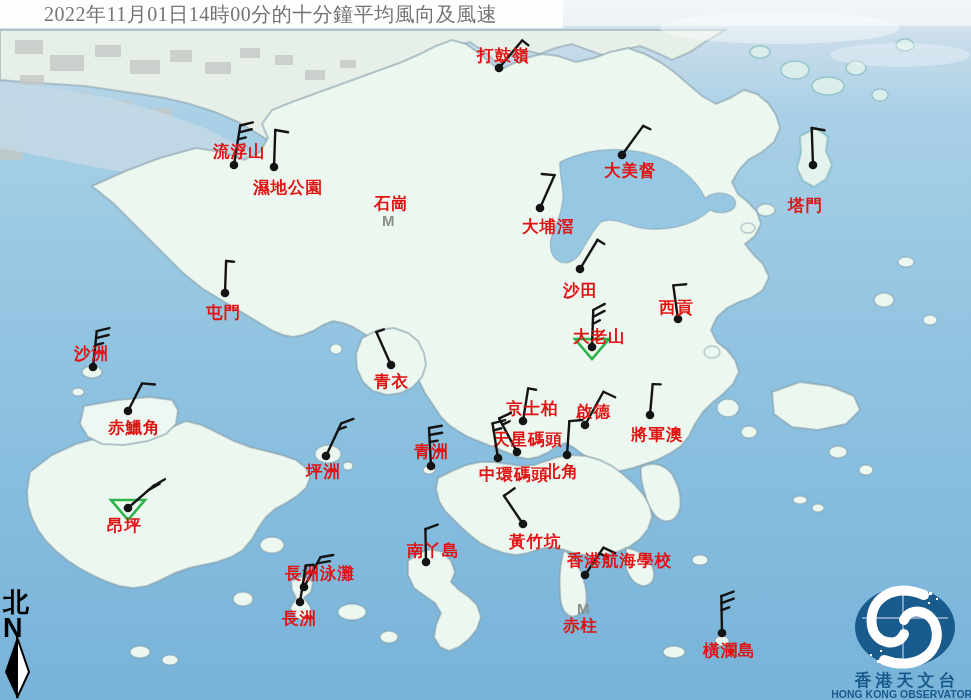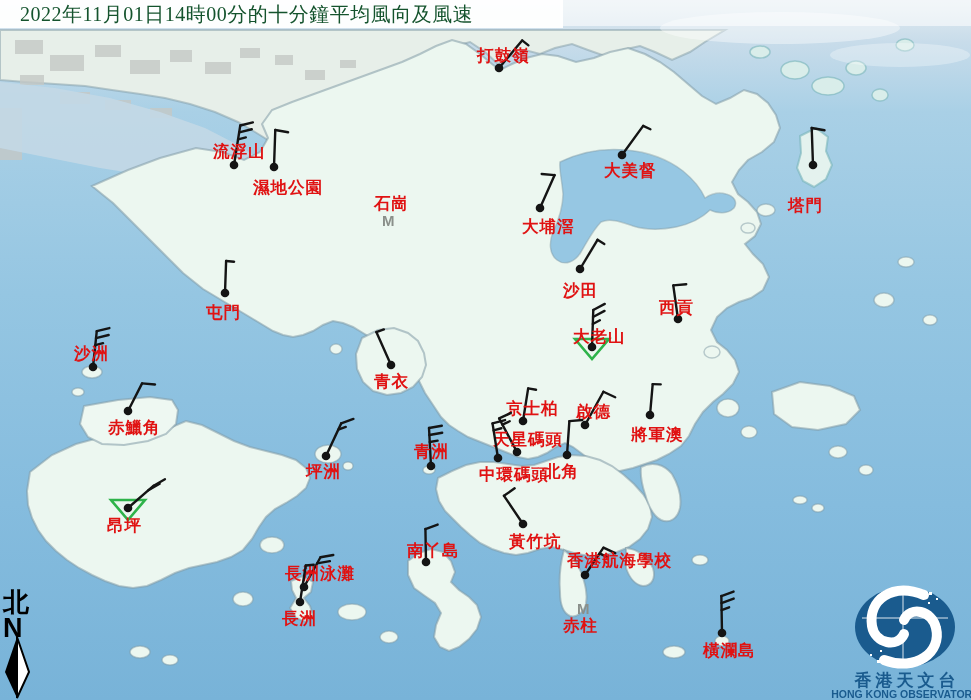--- a/index.html
+++ b/index.html
@@ -1,22 +1,22 @@
 <!DOCTYPE html>
 <html><head>
 <meta charset="utf-8">
 <style>
   html,body{margin:0;padding:0;background:#222;}
   .screen{position:relative;width:971px;height:700px;overflow:hidden;
           font-family:"Liberation Sans",sans-serif;background:#8fc3e1;}
   .screen svg{position:absolute;left:0;top:0;}
   .title-bar{position:absolute;left:0;top:0;width:563px;height:28px;
              background:rgba(255,255,255,0.94);display:flex;align-items:center;}
-  .title-bar span{font:400 20px "Liberation Serif",serif;color:#14532d;
-                  padding-left:20px;letter-spacing:0.5px;white-space:nowrap;}
+  .title-bar span{font:400 20px "Liberation Serif",serif;color:#737373;
+                  padding-left:20px;letter-spacing:0.5px;white-space:nowrap;margin-left:24px;}
   .station-label{font:600 16.5px "Liberation Serif",serif;fill:#e01212;letter-spacing:1px;}
   .missing-m{font:700 15px "Liberation Sans",sans-serif;fill:#8a8f8a;}
   .north-cn{font:700 26px "Liberation Serif",serif;fill:#000;}
   .north-n{font:900 27px "Liberation Sans",sans-serif;fill:#000;}
   .logo-cn{font:700 17px "Liberation Serif",serif;fill:#1a5b8e;letter-spacing:4px;}
   .logo-en{font:700 10.5px "Liberation Sans",sans-serif;fill:#1a5b8e;}
 </style>
 </head>
 <body>
 

